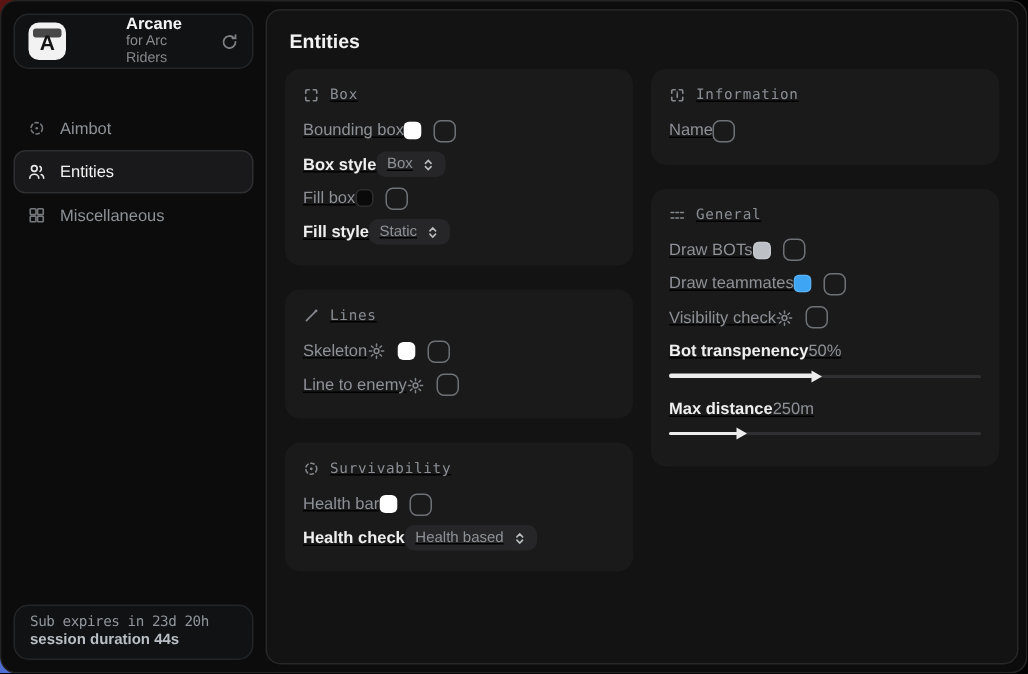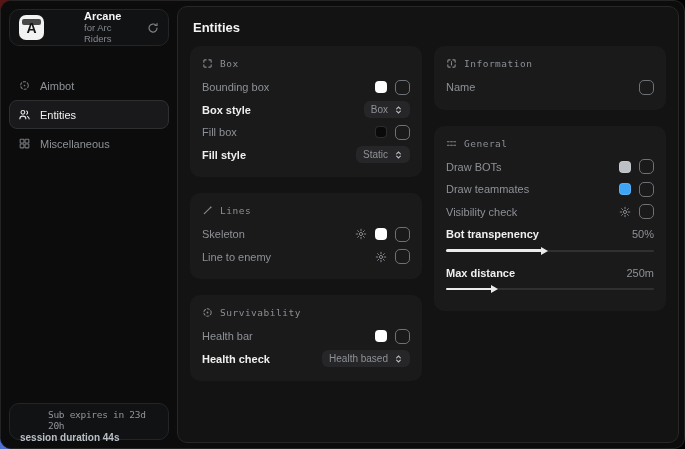--- a/index.html
+++ b/index.html
@@ -27,35 +27,35 @@
 
   .category { position:absolute; top:56px; left:13px; color:#7c7f83; font-size:16px;margin-top:44px; }
 
   .nav { position:absolute; top:70px; left:8px; width:160px; display:flex; flex-direction:column; }
   .nav-item { height:29px; display:flex; align-items:center; gap:9px; padding:0 8px; border-radius:8px; color:#8e9297; font-size:11px; border:1px solid transparent; cursor:default; }
   .nav-item .nicon { display:flex; color:#74787c; }
   .nav-item.active { background:#19191b; border-color:#2d2f31; color:#f2f2f2; }
   .nav-item.active .nicon { color:#e8e8e8; }
 
   .footer-card { bottom:8px; height:37px; padding:5px 10px 0; }
-  .foot1 { font-family:"DejaVu Sans Mono", monospace; font-size:9.5px; color:#8f959b; letter-spacing:-0.3px;margin-left:28px; }
+  .foot1 { font-family:"DejaVu Sans Mono", monospace; font-size:9.5px; color:#8f959b; letter-spacing:-0.3px; }
   .foot2 { font-size:10px; font-weight:bold; color:#b9bfc5; margin-top:1px; }
 
   
   .main { position:absolute; left:176px; top:5px; right:5px; bottom:5px; background:#131314; border:1px solid #272727; border-radius:10px; overflow:hidden; }
   .page-title { padding:13px 15px 2px; color:#f3f3f3; font-size:13px; font-weight:bold; }
-  .columns { display:flex; gap:12px; padding:9px 12px 12px; }
+  .columns { display:flex; gap:12px; padding:9px 12px 12px;text-decoration:underline; }
   .col { flex:1; display:flex; flex-direction:column; gap:16px; align-items:stretch; }
 
   .card { background:#1a1a1b; border-radius:10px; padding:9px 12px 11px; }
   .sec-head { display:flex; align-items:center; gap:7px; color:#8b8f94; margin:3px 0 7px; }
   .sec-title { font-family:"DejaVu Sans Mono", monospace; font-size:9.5px; letter-spacing:0.5px; }
   .sec-icon { display:flex; color:#85898d; }
 
-  .row { display:flex; align-items:center; justify-content:space-between; height:22.5px; }
+  .row { display:flex; align-items:center; height:22.5px; }
   .rlabel { font-size:11px; color:#8e9196; }
   .rlabel.bold { color:#efefef; font-weight:bold; }
   .rcontrols { display:flex; align-items:center; gap:8px; }
 
   .swatch { width:12px; height:12px; border-radius:4px; border:1px solid rgba(255,255,255,.14); cursor:pointer; }
   .checkbox { width:15px; height:15px; border:1.5px solid #6e7станов175; border:1.5px solid #6e7175; border-radius:5px; background:transparent; cursor:pointer; }
   .gicon { display:flex; color:#83878b; cursor:pointer; }
 
   .dropdown { display:flex; align-items:center; gap:6px; background:#262628; border-radius:6px; padding:3px 7px; cursor:pointer; }
   .dd-value { font-size:10px; color:#8e9196; }

